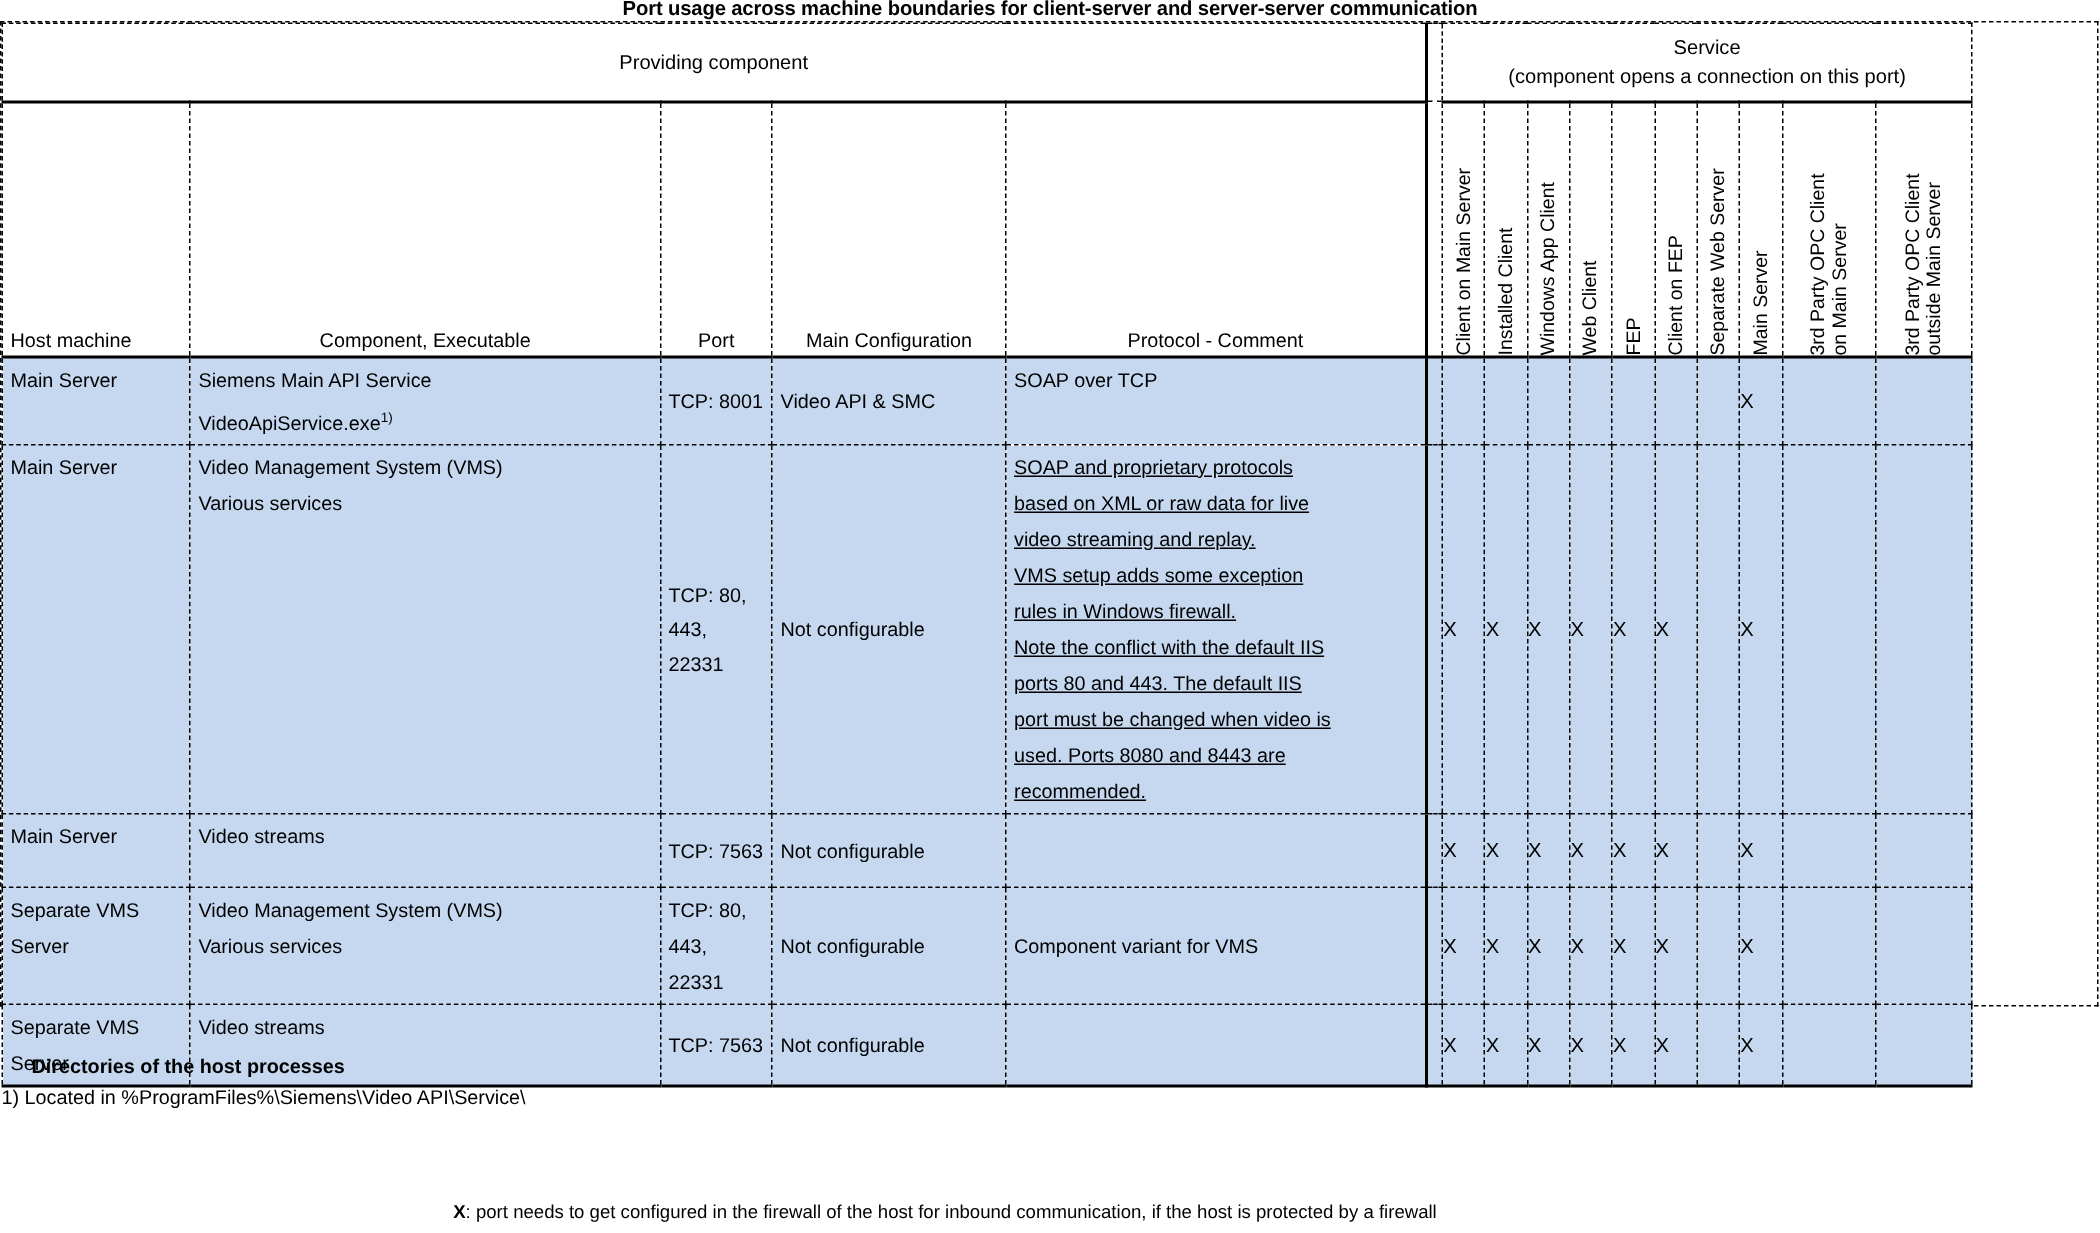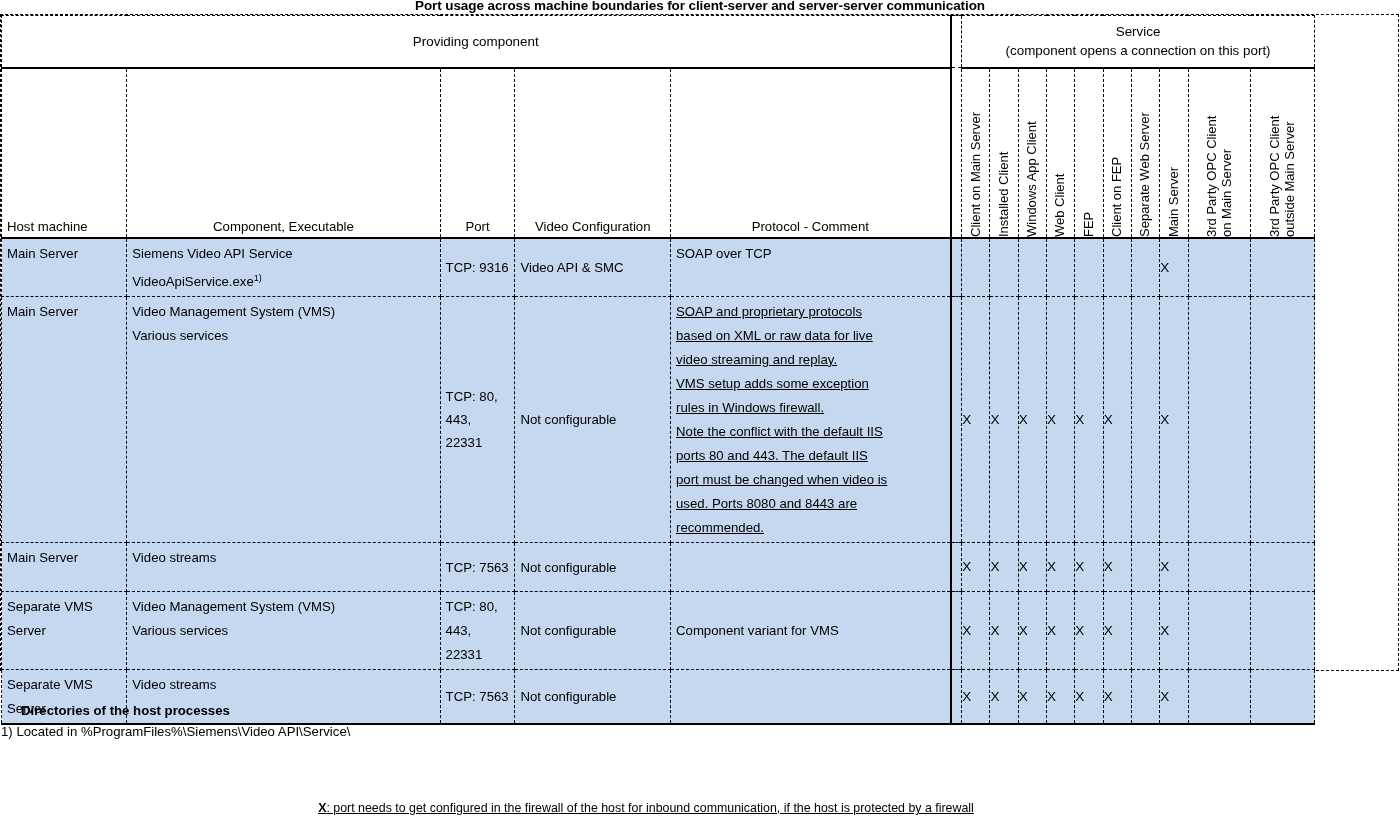--- a/index.html
+++ b/index.html
@@ -87,22 +87,22 @@
   .sup{font-size:9px;vertical-align:super;}
   .clip{overflow:hidden;text-decoration:underline;}
   
   .foot{
     position:absolute;left:1px;
     font-size:13.2px;line-height:20px;
   }
   .foot-title{top:701px;font-weight:bold;margin-left:20px;}
   .foot-line{top:722px;}
   .legend{
-    position:absolute;left:16px;top:801px;width:1260px;
-    text-align:center;font-size:12.4px;text-decoration:underline;
+    position:absolute;left:0;top:801px;width:1260px;
+    text-align:center;font-size:12.4px;
   }
   .legend b{font-weight:bold;}
 </style>
 </head>
 <body>
 
 <div class="doc-title">Port usage across machine boundaries for client-server and server-server communication</div>
 
 <div class="table-wrap">
 <table class="port-table">
@@ -132,21 +132,21 @@
     <td class="grp-head" colspan="10">
       <div>Service</div>
       <div>(component opens a connection on this port)</div>
     </td>
   </tr>
 
   <tr>
     <td class="col-head h-left">Host machine</td>
     <td class="col-head h-center">Component, Executable</td>
     <td class="col-head h-center">Port</td>
-    <td class="col-head h-center">Video Configuration</td>
+    <td class="col-head h-center">Main Configuration</td>
     <td class="col-head h-center sec-left">Protocol - Comment</td>
     <td class="col-head" style="border-left:2px solid #000;border-right:none !important;"></td>
     <td class="vcell">
             <div class="vcell-inner">
               <span class="vert">Client on Main Server</span>
             </div>
           </td>
     <td class="vcell">
             <div class="vcell-inner">
               <span class="vert">Installed Client</span>
@@ -195,26 +195,26 @@
             </div>
           </td>
   </tr>
 
   <tr class="body-row">
     <td style="height:53px">
             <div class="cell-pad"><span>Main Server</span></div>
           </td>
     <td>
             <div class="cell-pad">
-      <div>Siemens Video API Service</div>
+      <div>Siemens Main API Service</div>
       <div><span>VideoApiService.exe</span><span class="sup">1)</span></div>
     </div>
           </td>
     <td class="mid">
-            <div class="cell-pad" style="white-space:pre-line">TCP:  9316</div>
+            <div class="cell-pad" style="white-space:pre-line">TCP:  8001</div>
           </td>
     <td class="mid">
             <div class="cell-pad">Video API &amp; SMC</div>
           </td>
     <td class="sec-left">
             <div class="cell-pad" style="white-space:pre-line">SOAP over TCP</div>
           </td>
     <td style="border-left:2px solid #000;border-right:none !important;background:#c5d8f0"></td>
     <td class="xcell"></td>
     <td class="xcell"></td>

